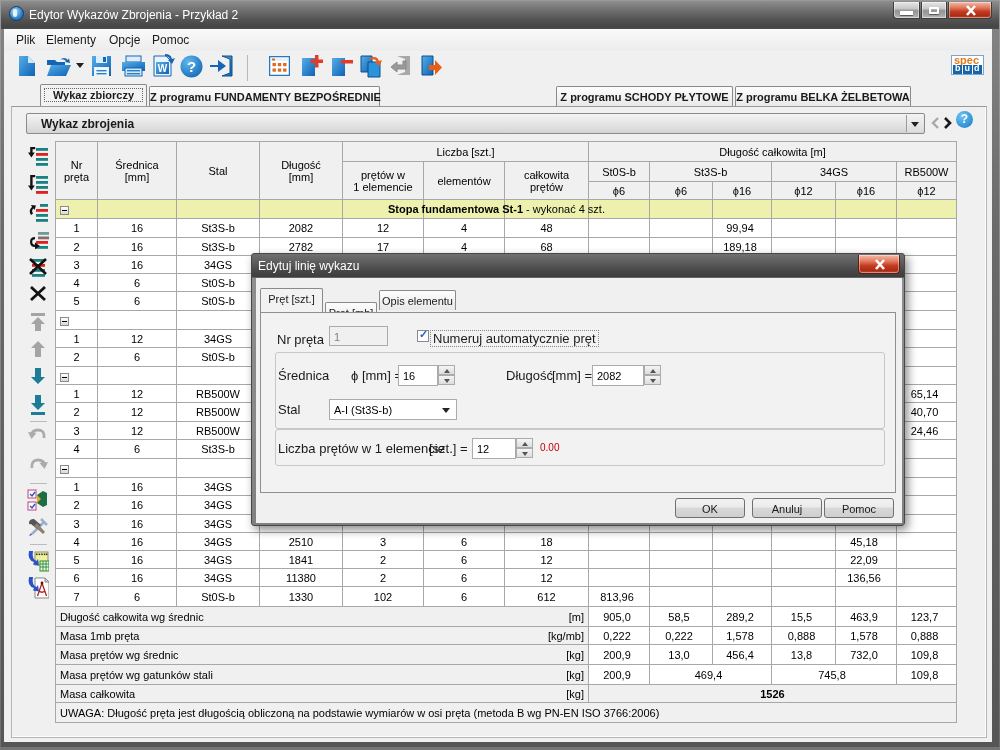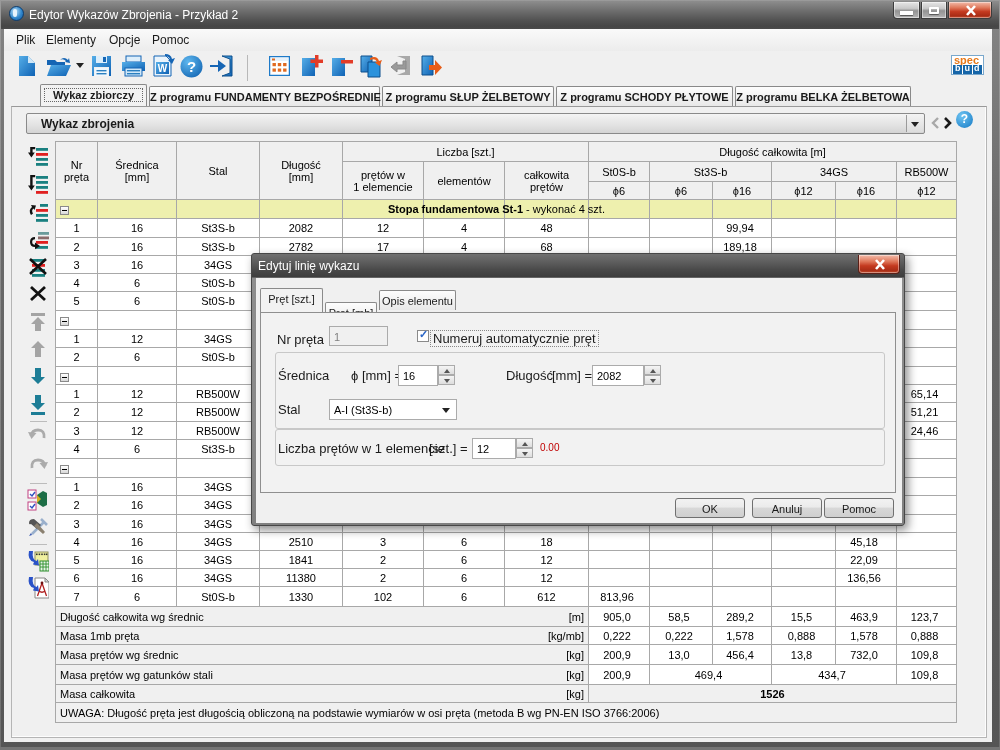--- a/index.html
+++ b/index.html
@@ -111,21 +111,20 @@
  <div class="mitem" style="left:42px;">Elementy</div>
  <div class="mitem" style="left:105px;">Opcje</div>
  <div class="mitem" style="left:148px;">Pomoc</div>
 </div>
 <div id="toolbar">
  <div class="tsep" style="left:243px;"></div>
 </div>
 <div id="tabstrip">
  <div class="tab" id="tab1" style="left:4px;width:107px;"><div style="position:absolute;left:3px;top:3px;right:3px;bottom:4px;border:1px dotted #666;"></div>Wykaz zbiorczy</div>
  <div class="tab" style="left:113px;width:231px;">Z programu FUNDAMENTY BEZPOŚREDNIE</div>
- <div class="tab" style="left:346px;width:172px;">Z programu SŁUP ŻELBETOWY</div>
  <div class="tab" style="left:520px;width:177px;">Z programu SCHODY PŁYTOWE</div>
  <div class="tab" style="left:699px;width:176px;">Z programu BELKA ŻELBETOWA</div>
 </div>
 <div id="panel"></div>
 <div id="combo">
     <div id="combotext">Wykaz zbrojenia</div>
  <div style="position:absolute;right:1px;top:1px;width:17px;height:17px;border-left:1px solid #9a9a9a;background:linear-gradient(#f2f2f2,#ddd);">
   <div style="position:absolute;left:4px;top:7px;width:0;height:0;border-left:4px solid transparent;border-right:4px solid transparent;border-top:5px solid #222;"></div>
     </div>
 </div>
@@ -359,21 +358,21 @@
           <td>RB500W</td>
           <td></td>
           <td></td>
           <td></td>
           <td></td>
           <td></td>
           <td></td>
           <td></td>
           <td></td>
           <td></td>
-          <td class="num">51,21</td>
+          <td class="num">40,70</td>
         </tr>
 <tr style="height:18px;">
           <td>3</td>
           <td>12</td>
           <td>RB500W</td>
           <td></td>
           <td></td>
           <td></td>
           <td></td>
           <td></td>
@@ -556,21 +555,21 @@
           <td class="num">732,0</td>
           <td class="num">109,8</td>
         </tr>
 <tr style="height:20px;">
           <td class="sum" colspan="7">
             <span style="float:left;padding-left:4px;">Masa prętów wg gatunków stali</span>
             <span style="float:right;padding-right:4px;">[kg]</span>
           </td>
           <td class="num">200,9</td>
           <td class="num" colspan="2" style="text-align:center;">469,4</td>
-          <td class="num" colspan="2" style="text-align:center;">434,7</td>
+          <td class="num" colspan="2" style="text-align:center;">745,8</td>
           <td class="num">109,8</td>
         </tr>
 <tr style="height:18px;">
           <td class="sum" colspan="7">
             <span style="float:left;padding-left:4px;">Masa całkowita</span>
             <span style="float:right;padding-right:4px;">[kg]</span>
           </td>
           <td colspan="6" style="background:#f0f0f0;font-weight:bold;">1526</td>
         </tr>
 <tr style="height:20px;">

